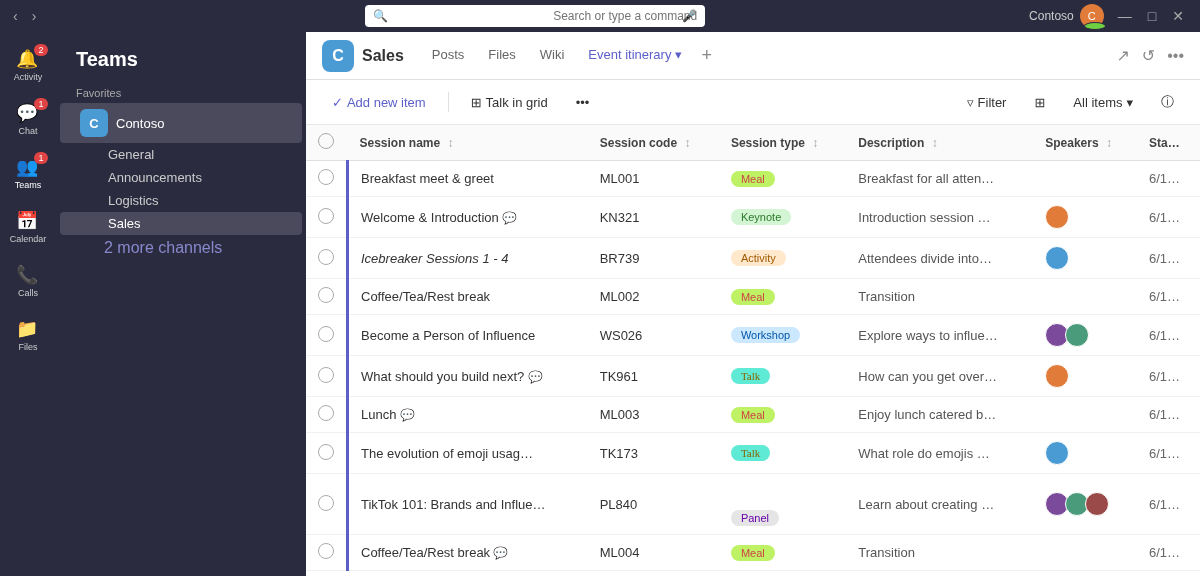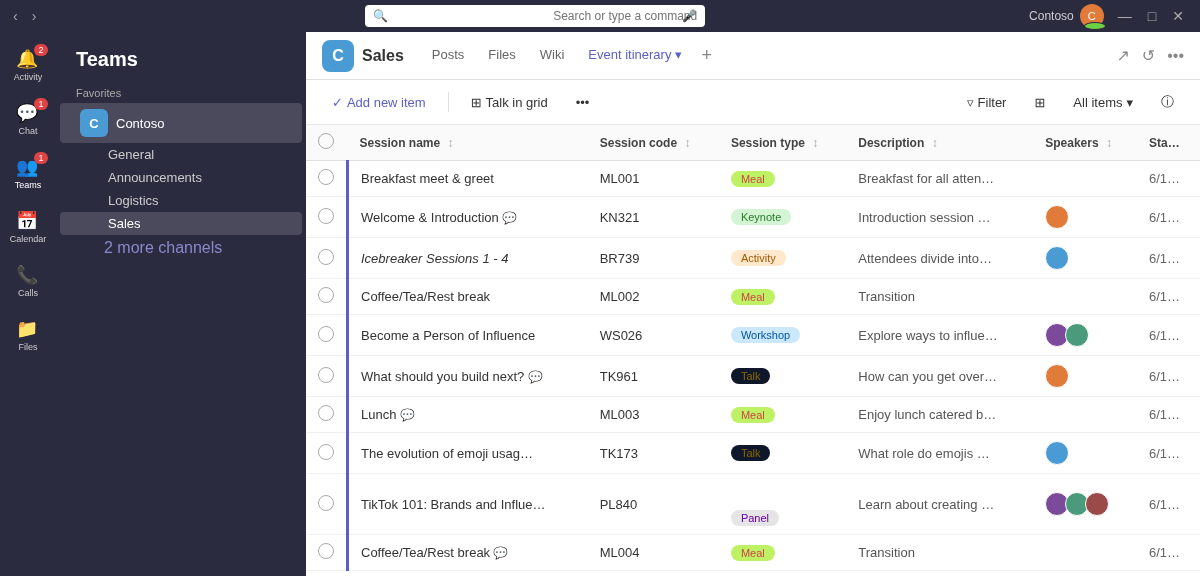--- a/index.html
+++ b/index.html
@@ -77,21 +77,21 @@
     thead { background: #fafafa; }
     thead th { padding: 8px 12px; text-align: left; font-weight: 600; color: #444; font-size: 12px; border-bottom: 1px solid #e0e0e0; white-space: nowrap; }
     thead th .sort-icon { color: #aaa; margin-left: 4px; }
     tbody tr { border-bottom: 1px solid #f0f0f0; }
     tbody td { padding: 8px 12px; color: #333; font-size: 13px; vertical-align: middle; }
     .badge { display: inline-block; padding: 2px 10px; border-radius: 12px; font-size: 11px; font-weight: 500; }
     .badge-meal { background: #bef264; color: #c44; }
     .badge-keynote { background: #d4f5d4; color: #2a7a2a; }
     .badge-breakout { background: #ffe8cc; color: #a05a00; }
     .badge-workshop { background: #cce8ff; color: #0055aa; }
-    .badge-talk { background: #0f172a; color: #886600; }
+    .badge-talk { background: #5eead4; color: #886600; font-family: Liberation Serif, serif; }
     .badge-panel { background: #e5e5e5; color: #6600aa; margin-top: 28px; }
     .speaker-avatars { display: flex; gap: -4px; }
     .speaker-avatar { width: 24px; height: 24px; border-radius: 50%; background: #c09; display: inline-block; margin-right: -4px; border: 1px solid white; overflow: hidden; }
     .av1 { background: #e07b39; }
     .av2 { background: #4a9bd4; }
     .av3 { background: #7b4a9b; }
     .av4 { background: #4a9b7b; }
     .av5 { background: #9b4a4a; }
     .col-check { width: 32px; }
     .description-cell { color: #555; }

